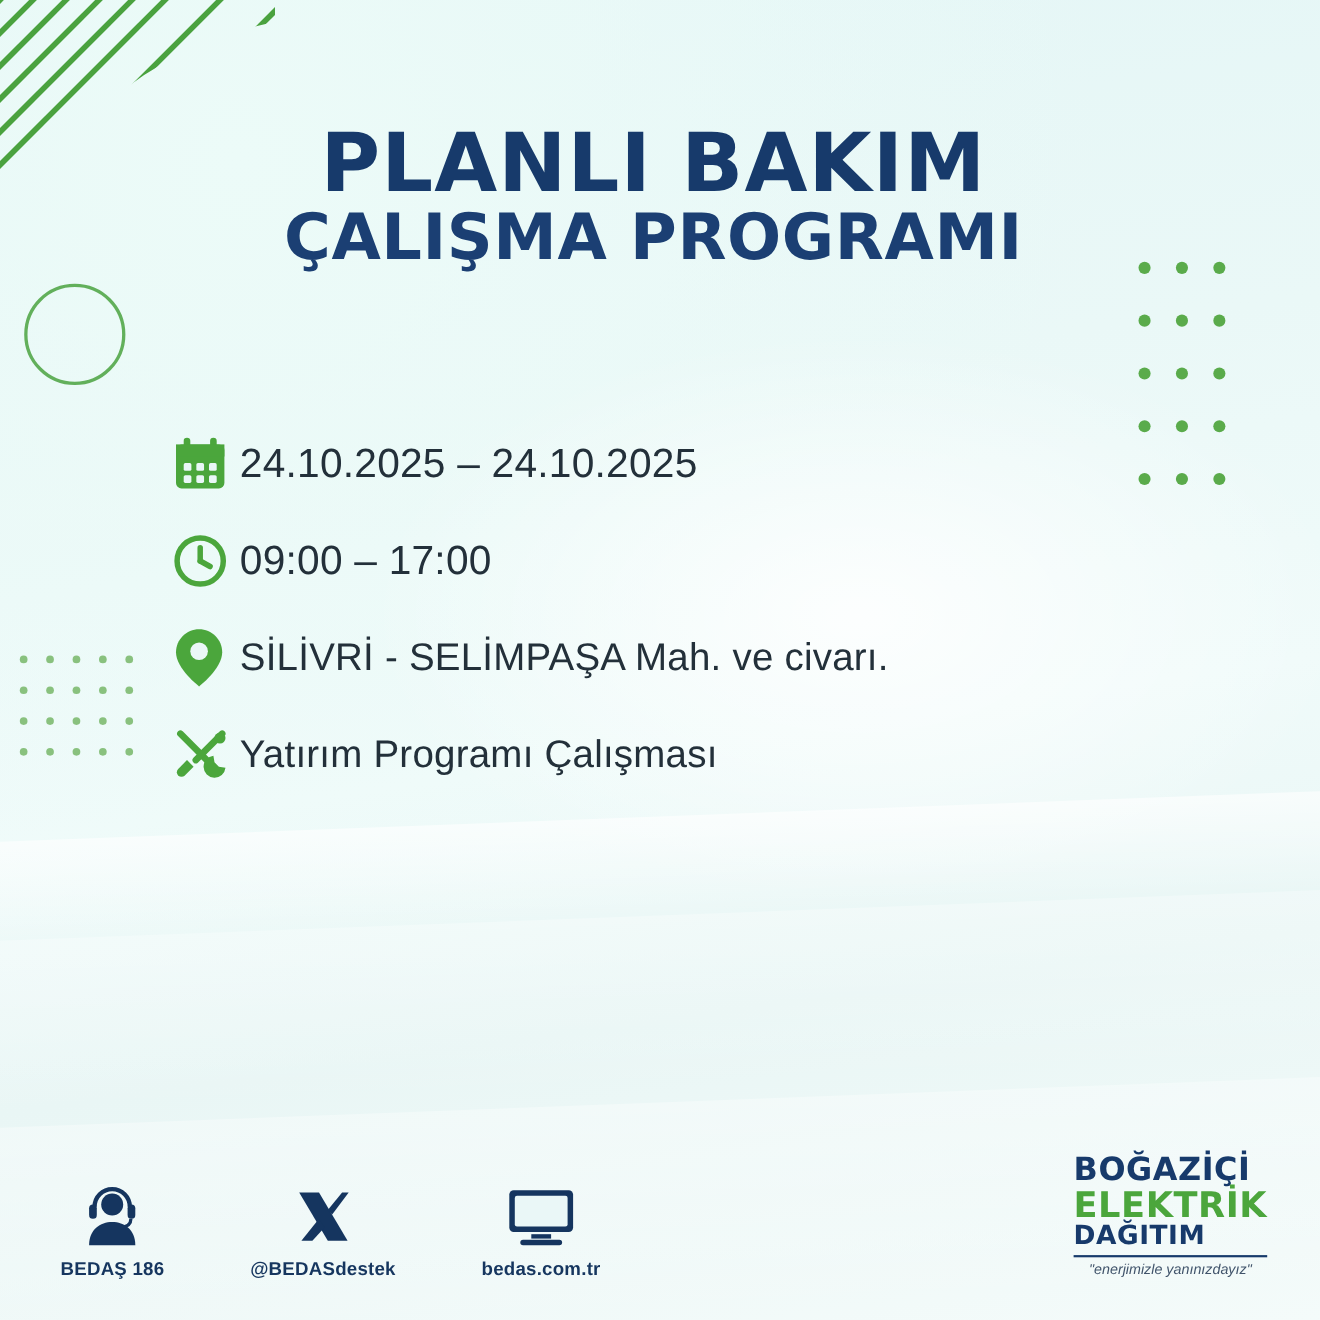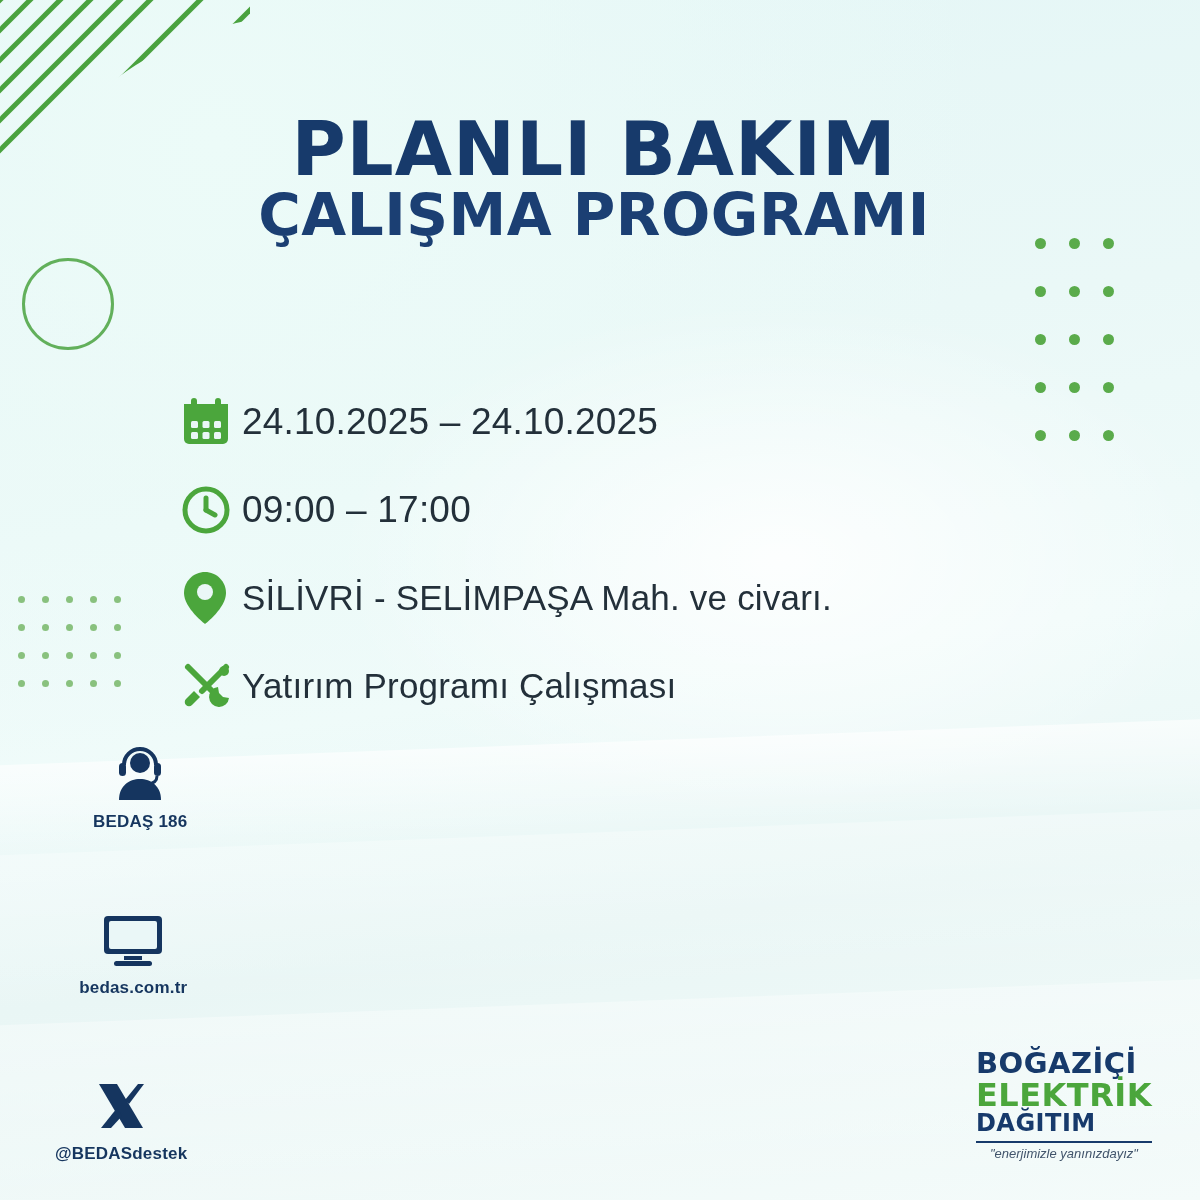--- a/index.html
+++ b/index.html
@@ -97,21 +97,21 @@
     font-weight: 700;
     font-size: 58px;
     letter-spacing: 0.5px;
     color: #1b3f73;
     line-height: 1;
   }
 
   
   .info {
     position: absolute;
-    left: 180px; top: 378px;
+    left: 156px; top: 378px;
     width: 900px;
   }
   .row {
     display: flex;
     align-items: center;
     min-height: 88px;
   }
   .row .ico {
     width: 62px;
     min-width: 62px;
@@ -134,21 +134,20 @@
     position: absolute;
     left: 0; right: 0; bottom: 0;
     height: 190px;
   }
   .contact {
     position: absolute;
     left: 55px; bottom: 36px;
     display: flex;
     align-items: flex-end;
     gap: 78px;
-    flex-direction: column;
   }
   .contact-item {
     display: flex;
     flex-direction: column;
     align-items: center;
     color: #15355f;
   }
   .contact-item .ci-icon { height: 58px; display: flex; align-items: flex-end; }
   .contact-item .ci-label {
     margin-top: 10px;
@@ -324,41 +323,41 @@
             <rect x="8" y="17" width="7" height="13" rx="3.5" fill="#15355f"></rect>
             <rect x="43" y="17" width="7" height="13" rx="3.5" fill="#15355f"></rect>
             <path d="M46 30 q0 7 -9 8" fill="none" stroke="#15355f" stroke-width="3"></path>
           </svg>
         </div>
         <div class="ci-label">BEDAŞ 186</div>
       </div>
 
       <div class="contact-item">
         <div class="ci-icon">
+          <svg width="58" height="56" viewBox="0 0 58 56">
+            <path d="M7 6 L25 6 L51 50 L33 50 Z" fill="#15355f"></path>
+            <path d="M9 50 L25 30 L30 38 L19 50 Z" fill="#15355f"></path>
+            <path d="M33 22 L46 6 L52 6 L37 26 Z" fill="#15355f"></path>
+          </svg>
+        </div>
+        <div class="ci-label">@BEDASdestek</div>
+      </div>
+
+      <div class="contact-item">
+        <div class="ci-icon">
           <svg width="66" height="56" viewBox="0 0 66 56">
             <rect x="4" y="4" width="58" height="38" rx="4" fill="#15355f"></rect>
             <rect x="9" y="9" width="48" height="28" rx="2" fill="#eaf7f7"></rect>
             <rect x="24" y="44" width="18" height="4" fill="#15355f"></rect>
             <rect x="14" y="49" width="38" height="5" rx="2.5" fill="#15355f"></rect>
           </svg>
         </div>
         <div class="ci-label">bedas.com.tr</div>
       </div>
 
-      <div class="contact-item">
-        <div class="ci-icon">
-          <svg width="58" height="56" viewBox="0 0 58 56">
-            <path d="M7 6 L25 6 L51 50 L33 50 Z" fill="#15355f"></path>
-            <path d="M9 50 L25 30 L30 38 L19 50 Z" fill="#15355f"></path>
-            <path d="M33 22 L46 6 L52 6 L37 26 Z" fill="#15355f"></path>
-          </svg>
-        </div>
-        <div class="ci-label">@BEDASdestek</div>
-      </div>
-
     </div>
 
     <div class="brand">
       <div class="b1l">BOĞAZİÇİ</div>
       <div class="b2l">ELEKTRİK</div>
       <div class="b3l">DAĞITIM</div>
       <div class="brule"></div>
       <div class="bslogan">"enerjimizle yanınızdayız"</div>
     </div>
 

